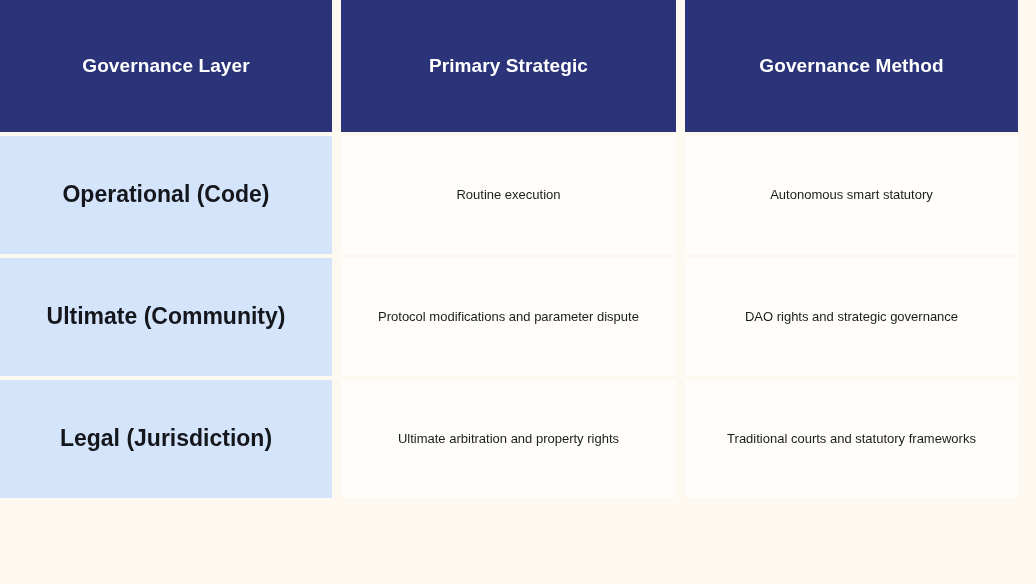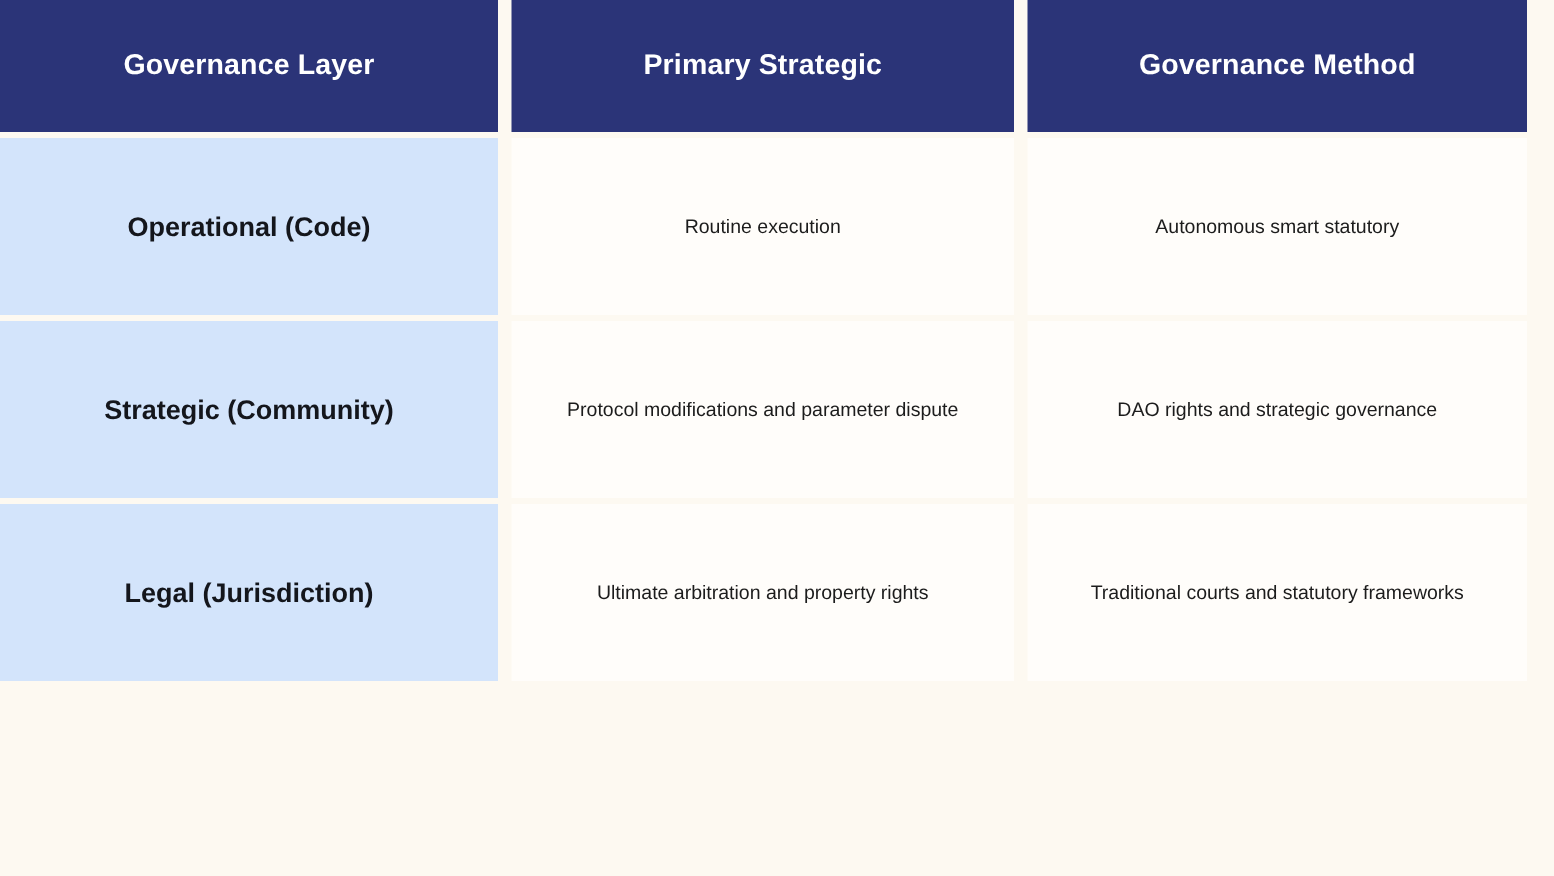--- a/index.html
+++ b/index.html
@@ -33,40 +33,40 @@
   .gov-table col.c2 { width: 332px; }
   .gov-table col.c3 { width: 330px; }
 
   thead th {
     background: #2B3478;
     color: #FFFFFF;
     font-size: 19px;
     font-weight: bold;
     text-align: center;
     vertical-align: middle;
-    height: 88px;
+    height: 132px;
     padding: 0 10px;
     box-sizing: border-box;
     letter-spacing: 0.1px;
   }
 
   tbody tr { height: 118px; }
 
   tbody td {
     vertical-align: middle;
     text-align: center;
     box-sizing: border-box;
     padding: 6px 18px;
     height: 118px;
   }
 
   td.layer-cell {
     background: #D3E4FB;
     color: #14161C;
-    font-size: 18px;
+    font-size: 23px;
     font-weight: bold;
     line-height: 1.35;
   }
 
   td.body-cell {
     background: #FFFDFA;
     color: #1C1C1C;
     font-size: 13px;
     font-weight: normal;
     line-height: 1.42;
@@ -89,21 +89,21 @@
         <th>Governance Method</th>
       </tr>
     </thead>
     <tbody>
       <tr>
         <td class="layer-cell">Operational (Code)</td>
         <td class="body-cell">Routine execution</td>
         <td class="body-cell">Autonomous smart statutory</td>
       </tr>
       <tr>
-        <td class="layer-cell">Strategic (Community)</td>
+        <td class="layer-cell">Ultimate (Community)</td>
         <td class="body-cell">Protocol modifications and parameter dispute</td>
         <td class="body-cell">DAO rights and strategic governance</td>
       </tr>
       <tr>
         <td class="layer-cell">Legal (Jurisdiction)</td>
         <td class="body-cell">Ultimate arbitration and property rights</td>
         <td class="body-cell">Traditional courts and statutory frameworks</td>
       </tr>
     </tbody>
   </table>

